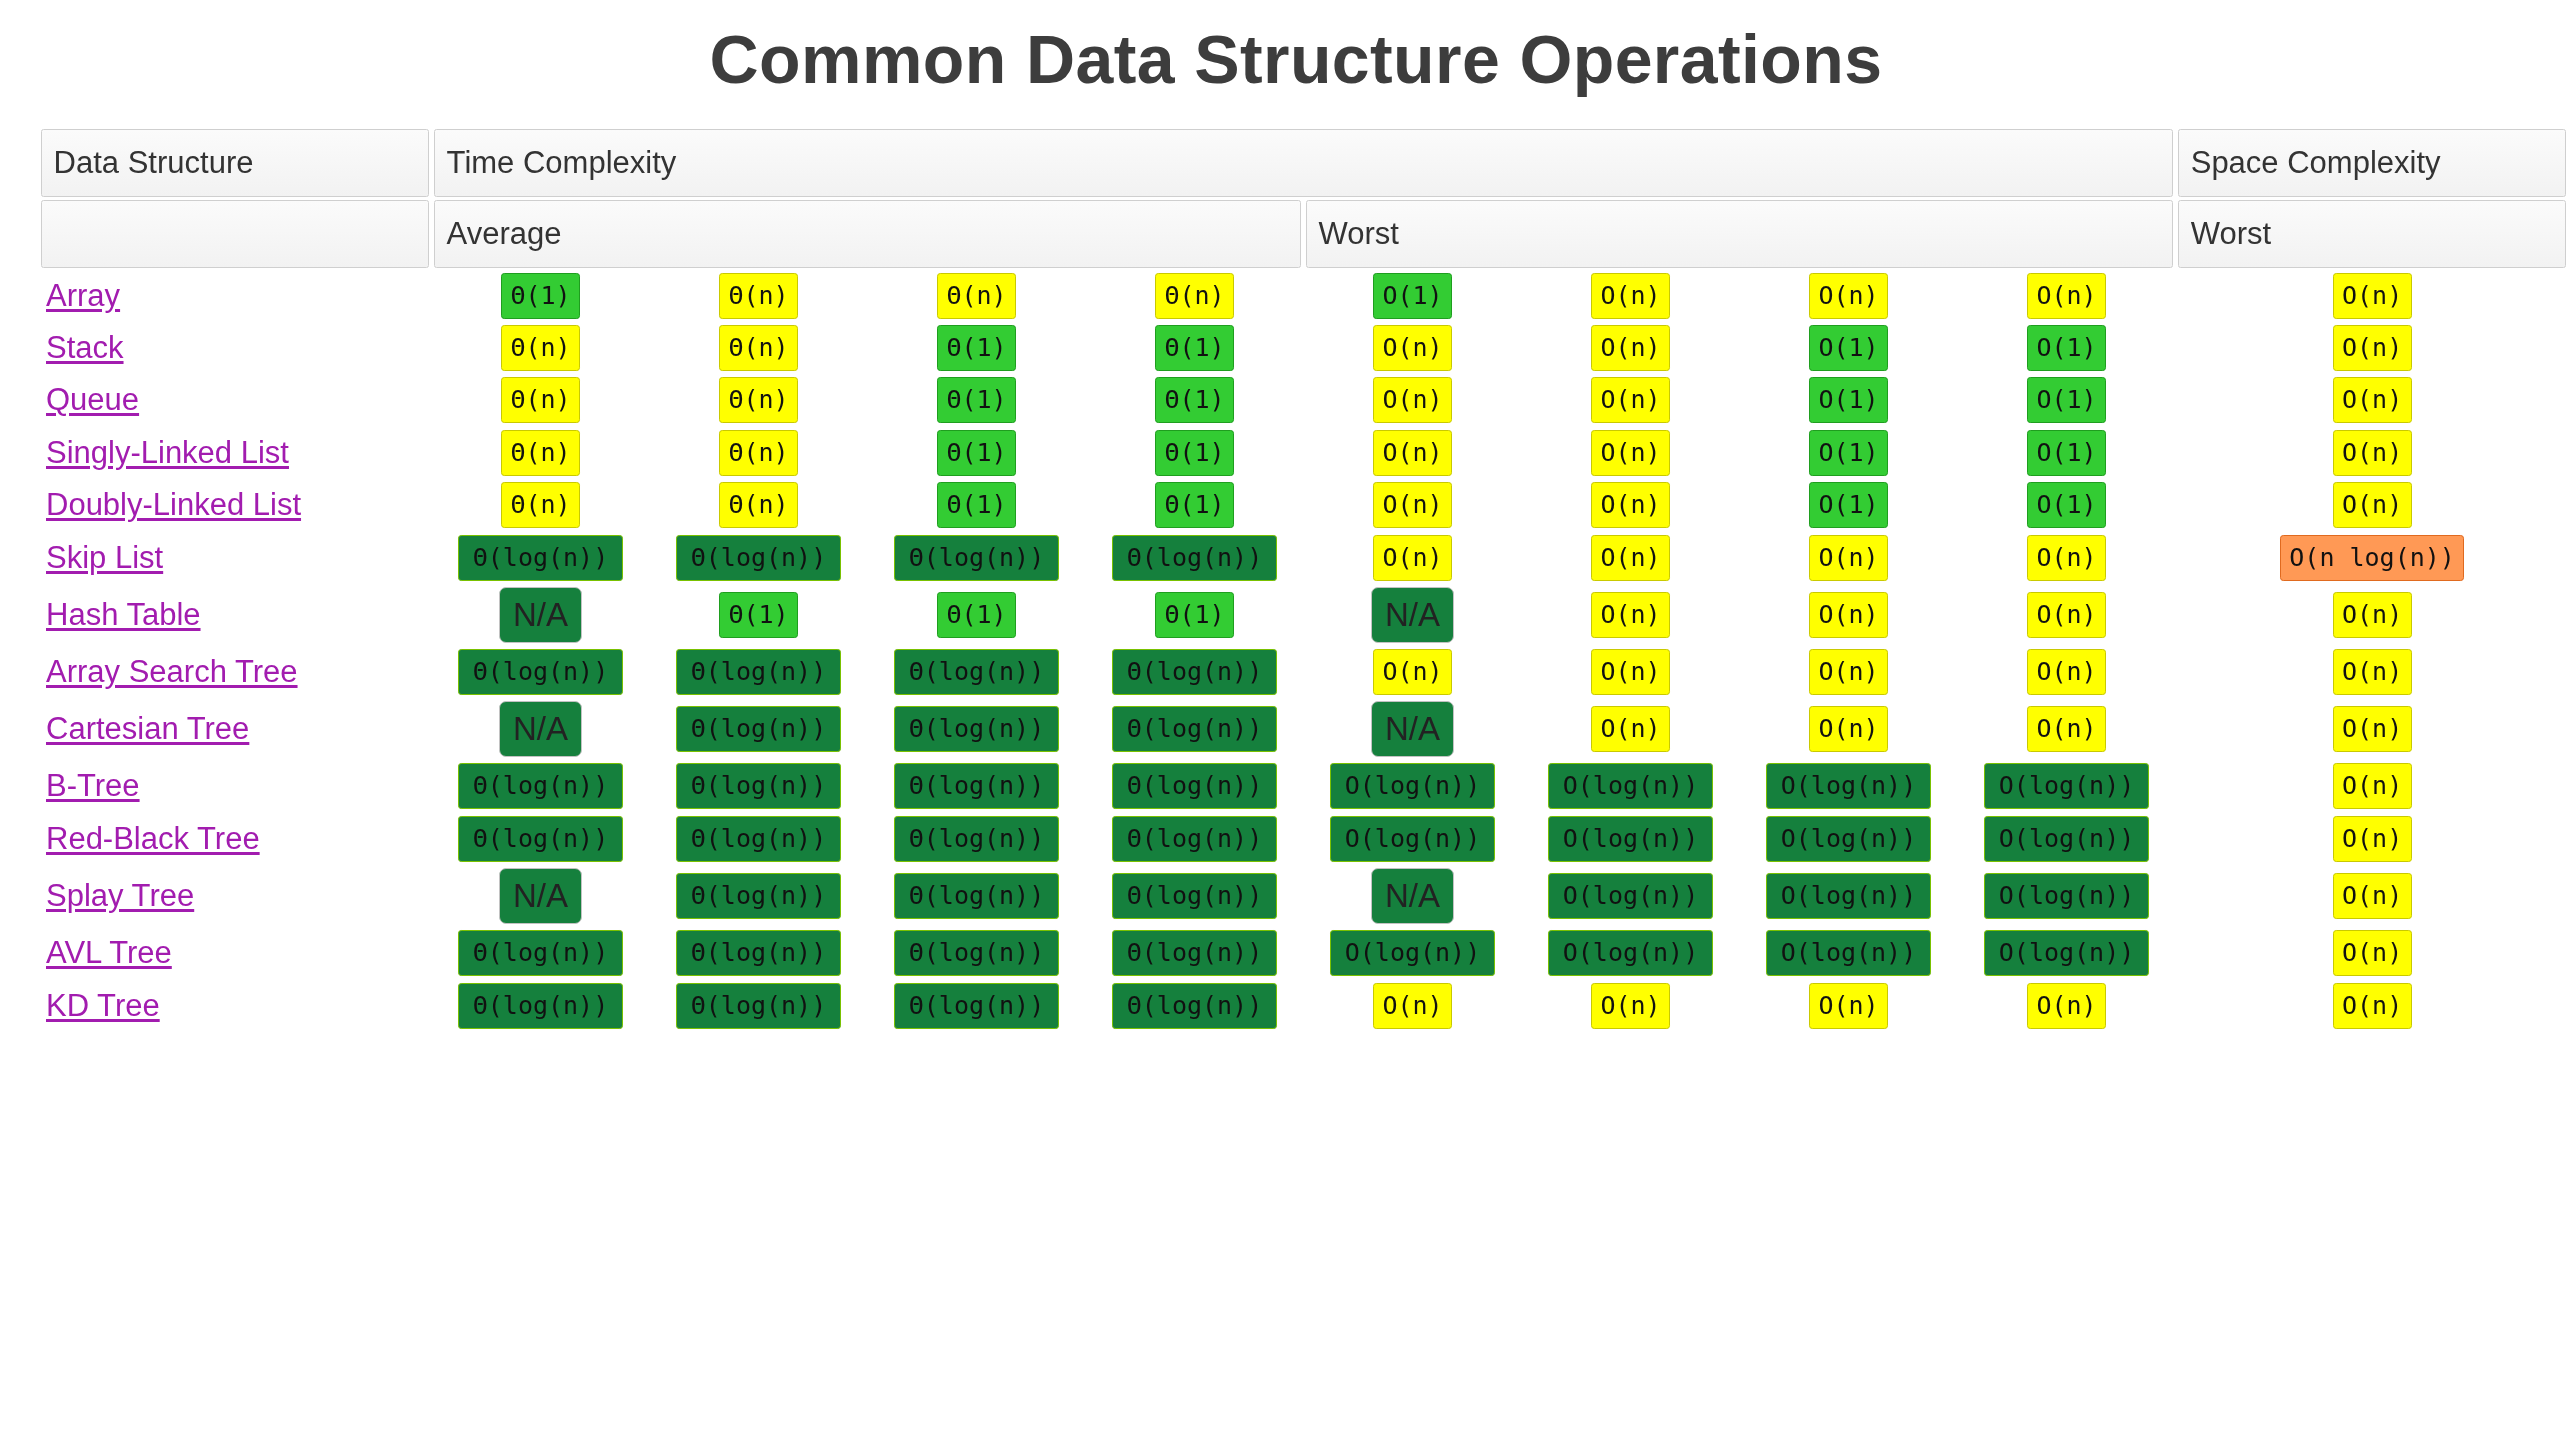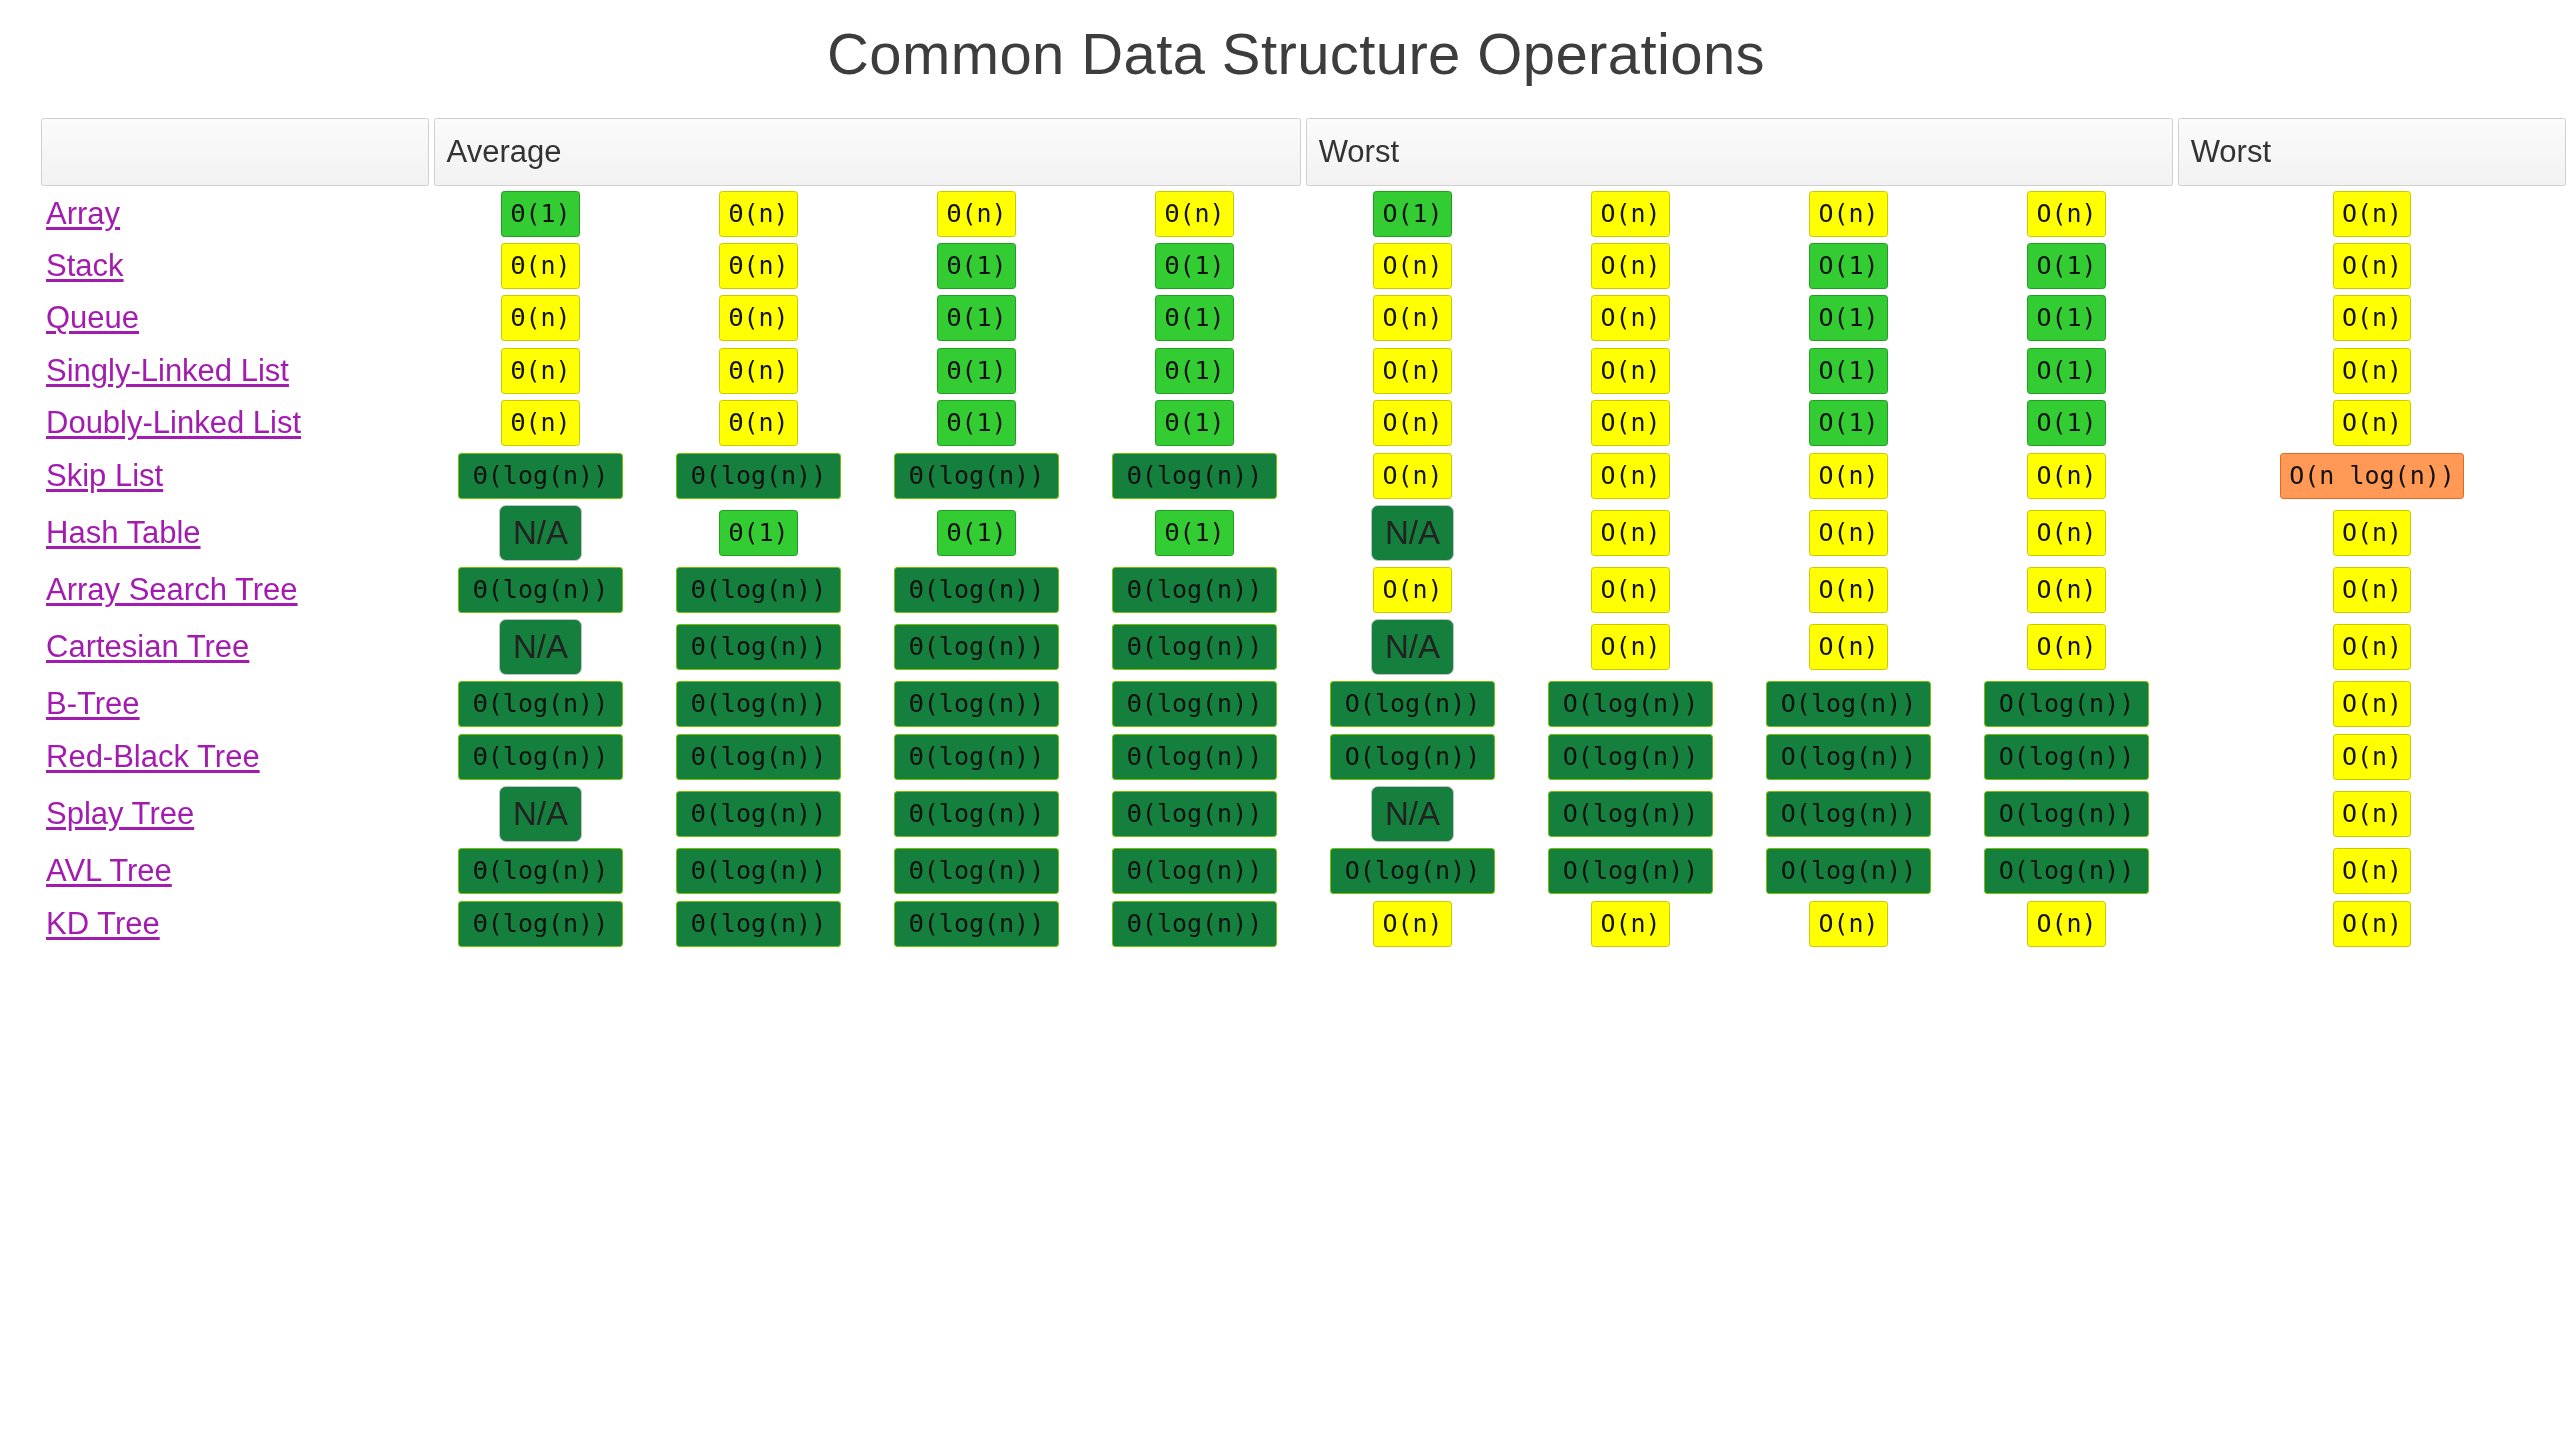--- a/index.html
+++ b/index.html
@@ -9,22 +9,22 @@
   }
   body {
     width: 2576px;
     height: 1450px;
     font-family: "Liberation Sans", sans-serif;
     color: #333333;
     overflow: hidden;
   }
   #page-title {
     text-align: center;
-    font-size: 58px;
-    font-weight: normal;
+    font-size: 68px;
+    font-weight: bold;
     color: #3d3d3d;
     margin: 20px 0 28px 16px;
     letter-spacing: 0.4px;
   }
   .table-wrap {
     padding: 0 36px;
     box-sizing: border-box;
   }
   table.ds {
     border-collapse: separate;
@@ -103,20 +103,25 @@
         <col class="c-op">
         <col class="c-op">
       <col class="c-op">
         <col class="c-op">
         <col class="c-op">
         <col class="c-op">
       <col class="c-space">
     </colgroup>
     <thead>
       <tr>
+        <th class="hdr">Data Structure</th>
+        <th class="hdr" colspan="8">Time Complexity</th>
+        <th class="hdr">Space Complexity</th>
+      </tr>
+      <tr>
         <th class="hdr blank"></th>
         <th class="hdr" colspan="4">Average</th>
         <th class="hdr" colspan="4">Worst</th>
         <th class="hdr">Worst</th>
       </tr>
     </thead>
     <tbody id="table-body">
         <tr>
           <td class="rowname"><a href="#">Array</a></td>
           <td class="cell"><span class="chip green w-short">Θ(1)</span></td>

